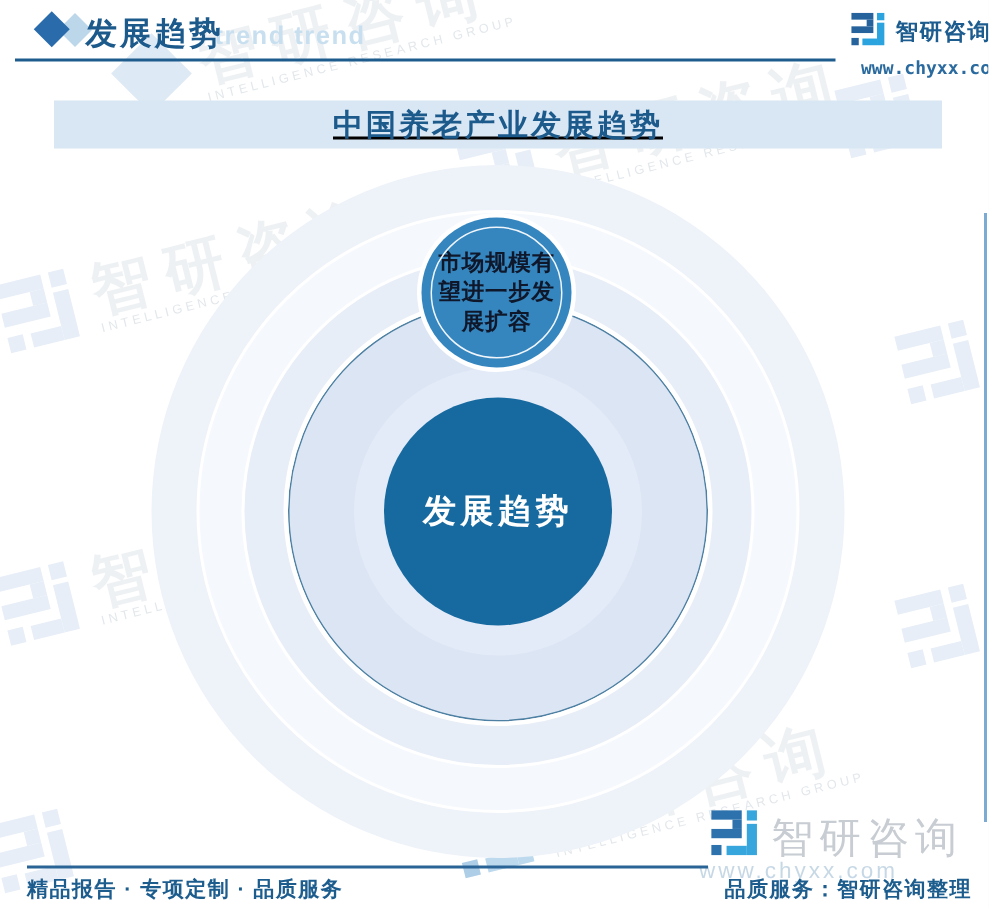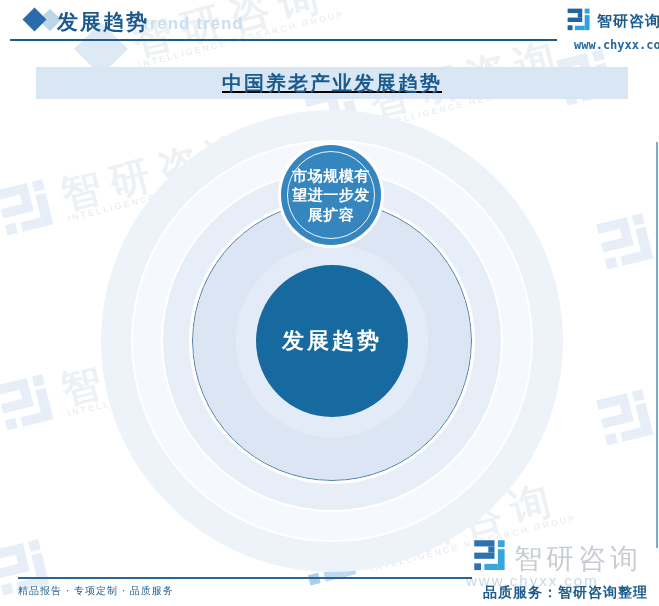--- a/index.html
+++ b/index.html
@@ -56,31 +56,31 @@
   .center-label{color:#fff;font-size:22px;font-weight:bold;letter-spacing:3px;}
   .sat{position:absolute;width:106px;height:106px;border-radius:50%;background:#fff;
     display:flex;align-items:center;justify-content:center;}
   .sat--top{left:278px;top:142px;}
   .sat--bl{left:161px;top:378px;}
   .sat--br{left:389px;top:378px;}
   .sat-inner{width:100px;height:100px;border-radius:50%;background:#3586bf;position:relative;
     display:flex;align-items:center;justify-content:center;}
   .sat-inner::after{content:"";position:absolute;inset:6px;border:1.5px solid rgba(255,255,255,.92);
     border-radius:50%;}
-  .sat-label{width:80px;text-align:center;color:#ffffff;font-size:15px;font-weight:bold;
+  .sat-label{width:80px;text-align:center;color:#0f172a;font-size:15px;font-weight:bold;
     line-height:1.3;letter-spacing:.5px;}
   
   .big-logo{position:absolute;left:472px;top:536px;z-index:4;}
   .big-logo-glyph{position:absolute;left:0;top:2px;width:36px;height:36px;--gd:#2d72ad;--gc:#36a6dc;}
   .big-logo-name{position:absolute;left:42px;top:4px;font-size:28px;color:#c8cdd3;
     letter-spacing:4px;white-space:nowrap;}
   .big-logo-url{position:absolute;left:466px;top:572px;font-size:15px;color:#b9cfdf;
     letter-spacing:2px;opacity:.8;z-index:5;white-space:nowrap;}
   .footer-rule{position:absolute;left:18px;top:577px;width:454px;height:1.5px;background:#2a6496;z-index:6;}
-  .footer-left{position:absolute;left:18px;top:584px;font-size:10px;font-weight:normal;
+  .footer-left{position:absolute;left:18px;top:584px;font-size:14px;font-weight:bold;
     color:#1d5d8e;letter-spacing:1px;z-index:7;white-space:nowrap;}
   .footer-src{position:absolute;right:11px;top:584px;font-size:14px;font-weight:bold;
     color:#1d5d8e;letter-spacing:1px;z-index:7;white-space:nowrap;}
 </style>
 </head>
 <body>
 
 <svg width="0" height="0" style="position:absolute">
   <symbol id="logo-glyph" viewBox="0 0 64 64">
     <rect x="4" y="4" width="36" height="11" fill="var(--gd)"></rect>

